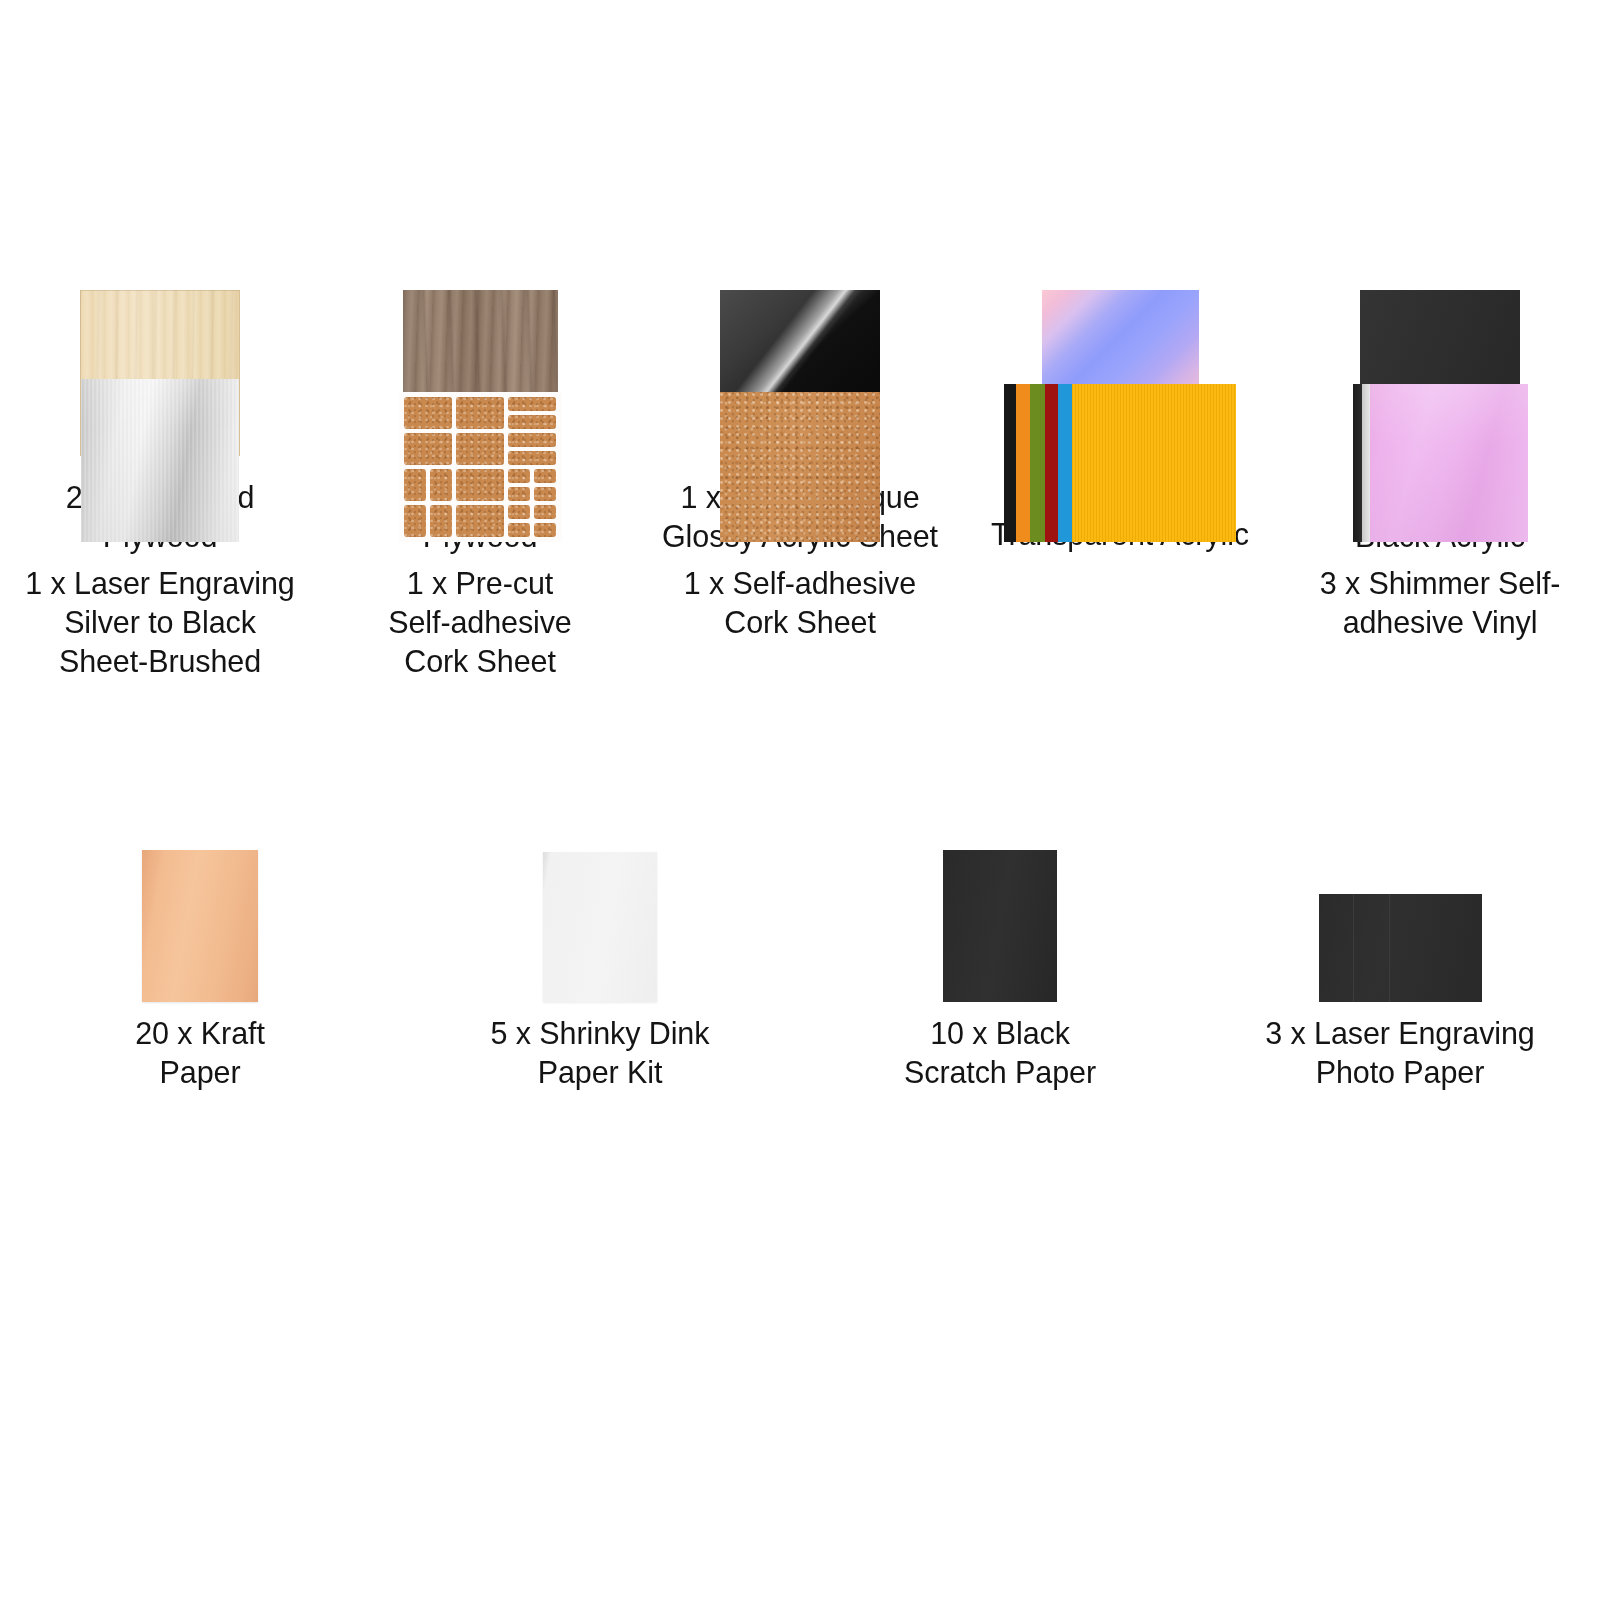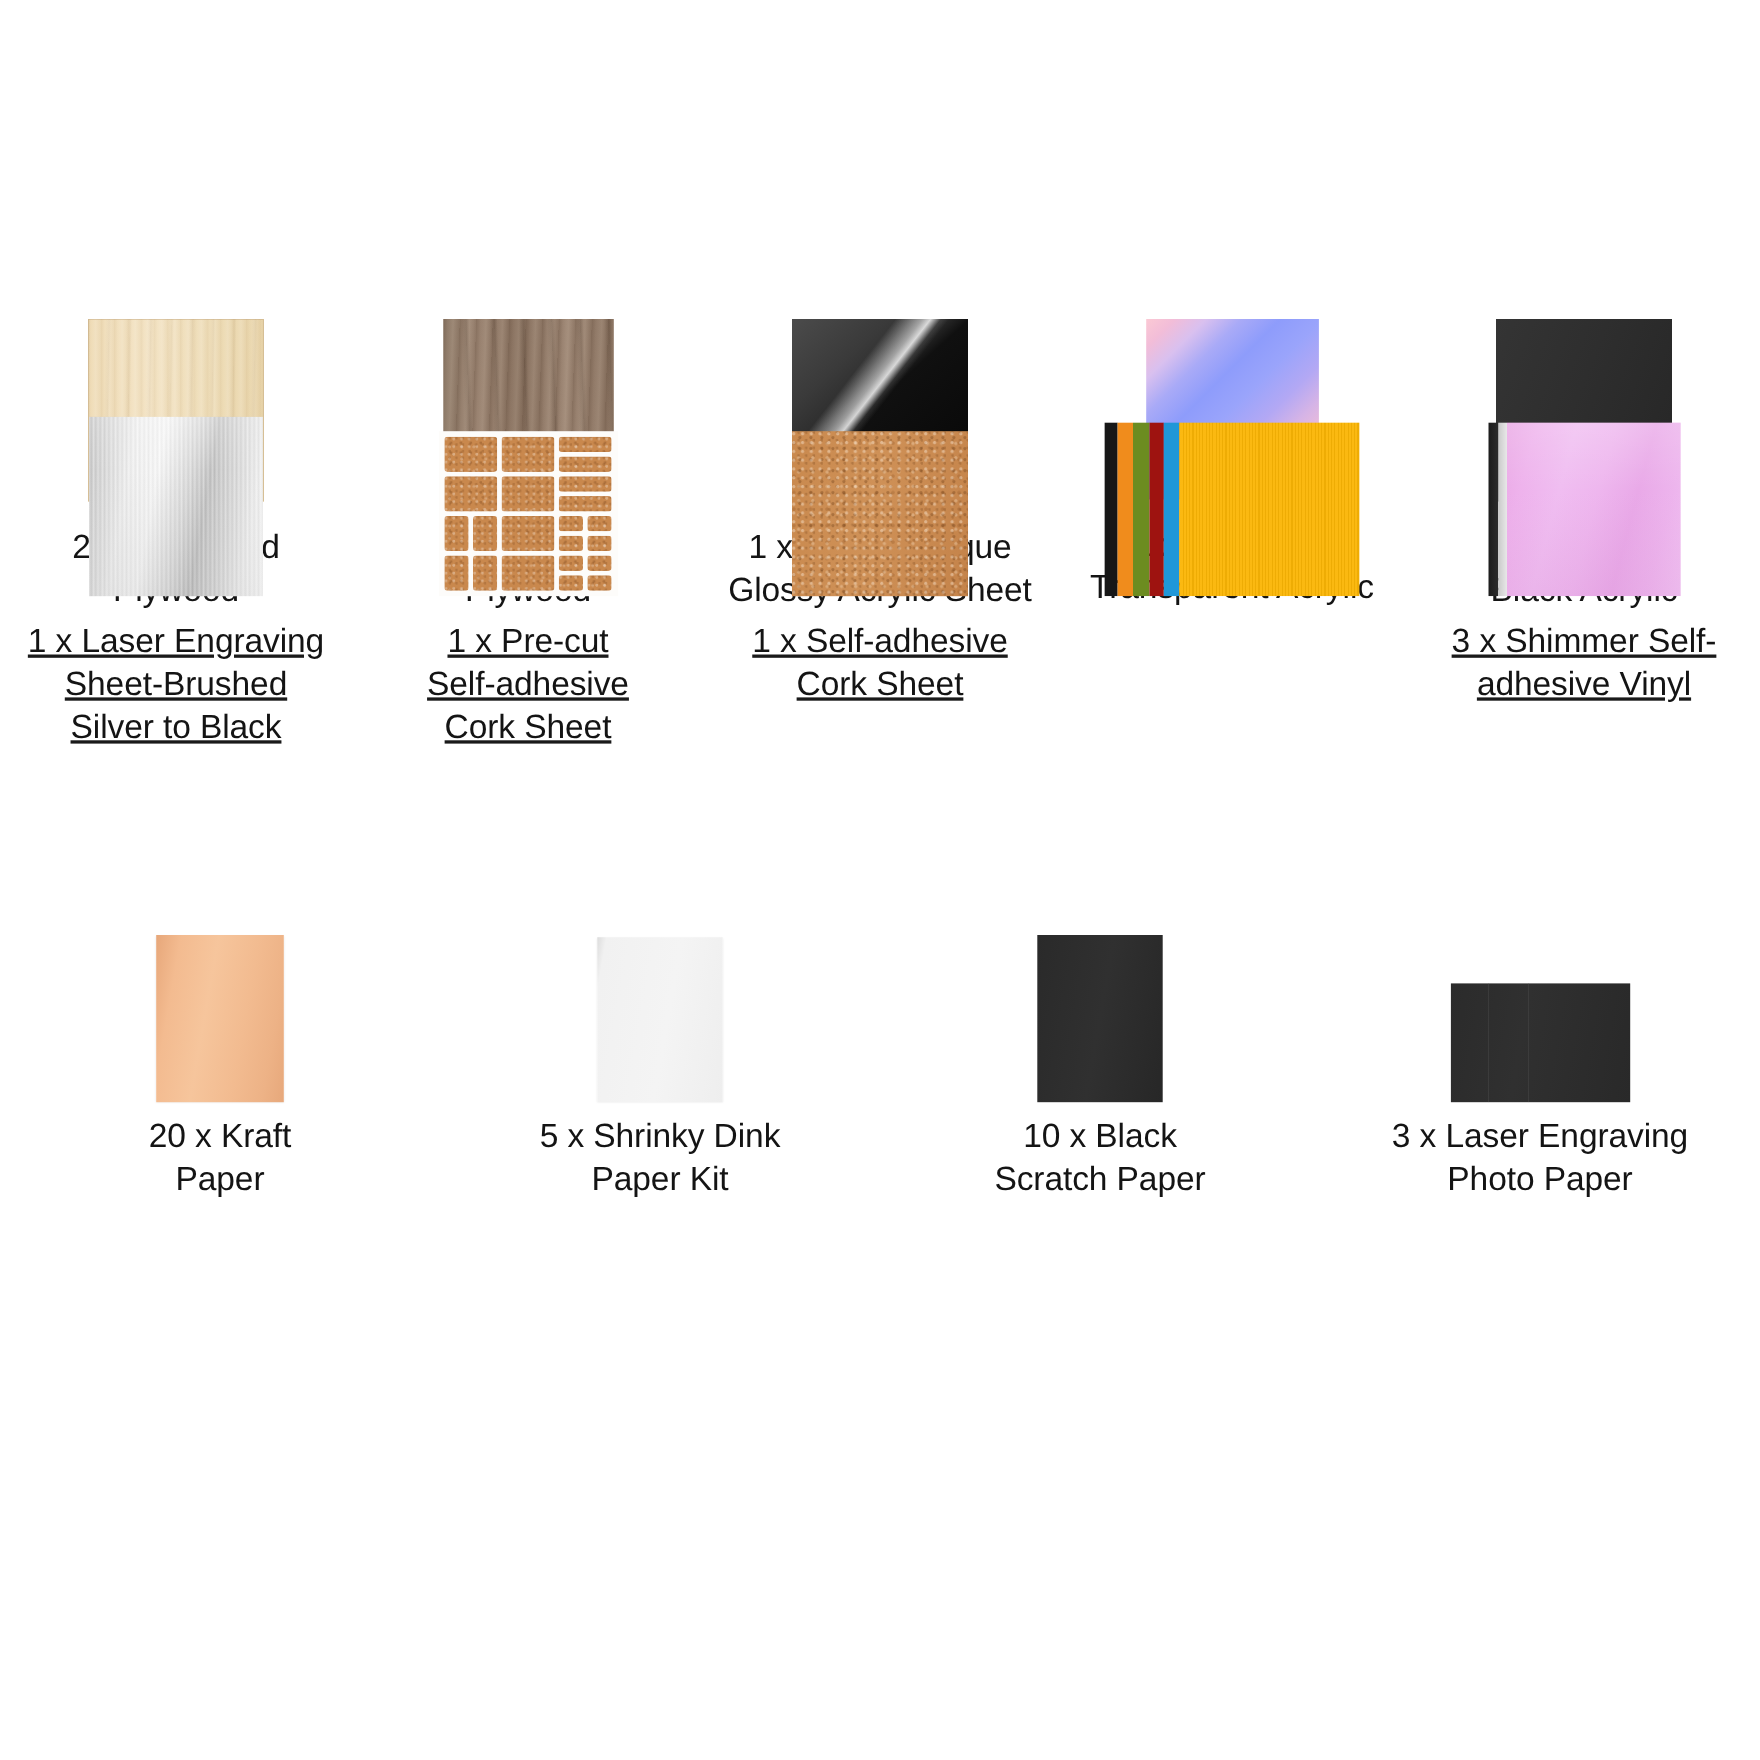--- a/index.html
+++ b/index.html
@@ -32,21 +32,21 @@
     flex-direction: column;
   }
 
   .row {
     display: flex;
     flex-direction: row;
     width: 1600px;
   }
 
   .row-1 { height: 350px; padding-top: 290px; box-sizing: border-box; }
-  .row-2 { height: 420px; padding-top: 20px; box-sizing: border-box; text-decoration: underline; }
+  .row-2 { height: 420px; padding-top: 20px; box-sizing: border-box; }
   .row-3 { height: 400px; padding-top: 60px; box-sizing: border-box; }
 
   .cell {
     flex: 1 1 20%;
     display: flex;
     flex-direction: column;
     align-items: center;
   }
 
   .swatch-wrap {
@@ -427,22 +427,22 @@
     </div>
 
     <div class="row row-2">
 
       <div class="cell">
         <div class="swatch-wrap">
           <div class="sw sw-silver"></div>
         </div>
         <div class="caption">
           <div>1 x  Laser Engraving</div>
+          <div>Silver to Black</div>
           <div>Sheet-Brushed</div>
-          <div>Silver to Black</div>
         </div>
       </div>
 
       <div class="cell">
         <div class="swatch-wrap">
           <div class="sw sw-precut">
             <div class="cork-chip"></div>
             <div class="cork-chip"></div>
             <div class="cork-sub cork-sub-2">
               <div class="cork-chip"></div>

